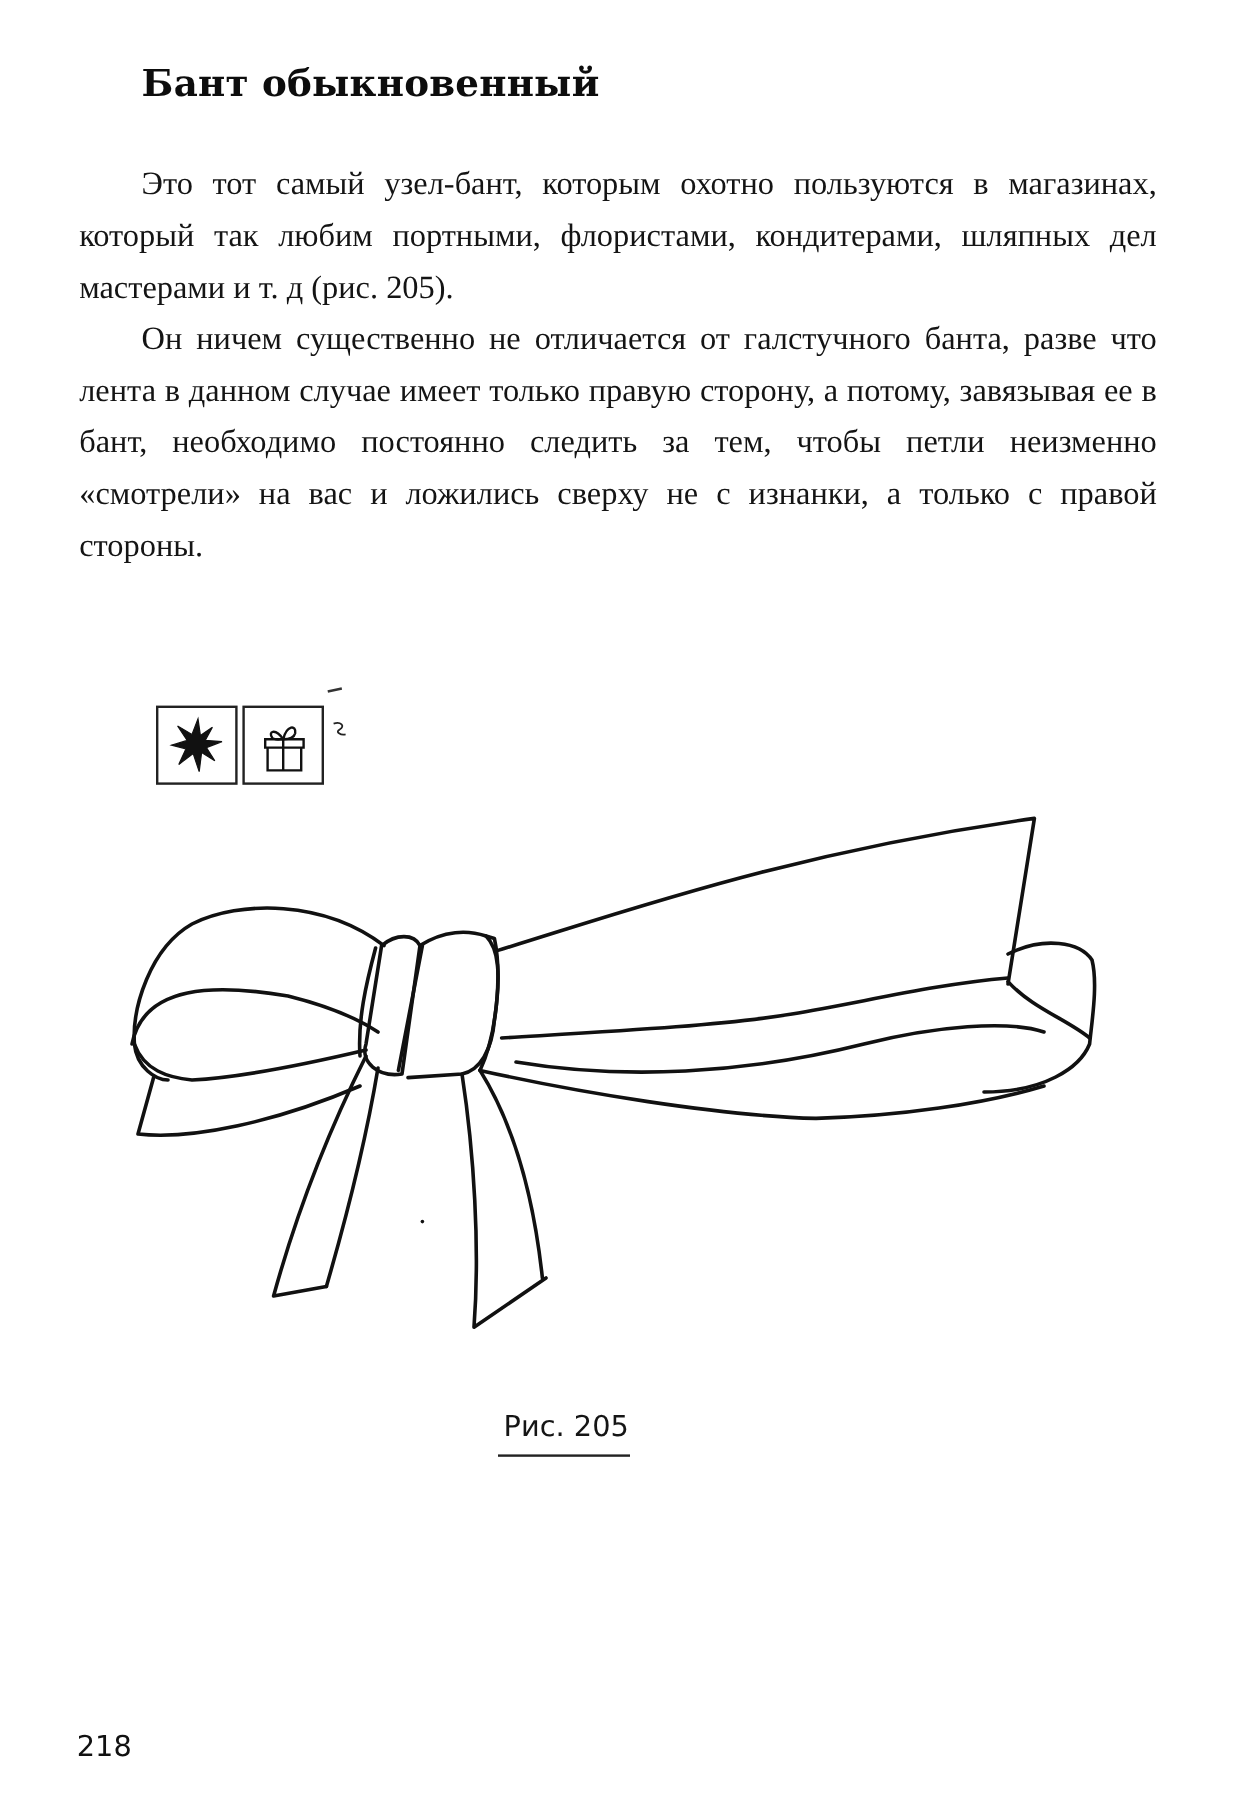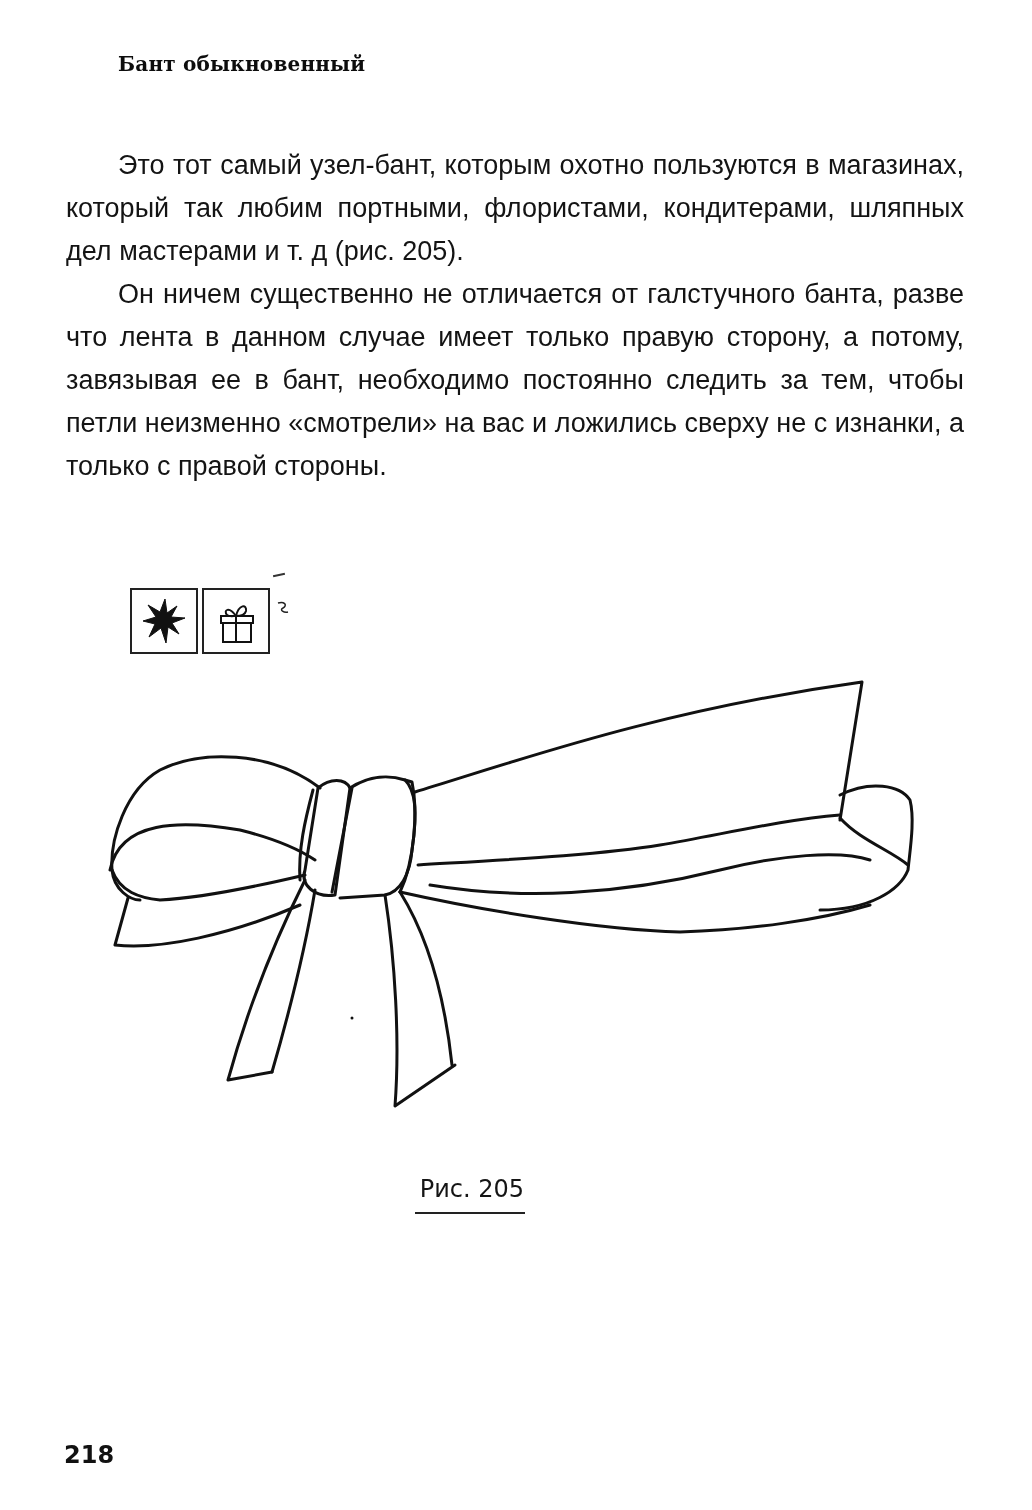--- a/index.html
+++ b/index.html
@@ -1,45 +1,45 @@
 <!DOCTYPE html>
 <html><head>
   <meta charset="utf-8">
   <style>
     html, body { margin: 0; padding: 0; background: #ffffff; }
     body { width: 1032px; height: 1510px; position: relative; overflow: hidden; color: #111; }
     .page { position: absolute; inset: 0; }
     .title {
       position: absolute; left: 118px; top: 52px;
-      font-family: "DejaVu Serif", serif; font-weight: bold; font-size: 20px;
+      font-family: "DejaVu Serif", serif; font-weight: bold; font-size: 31px;
       letter-spacing: 0.2px; color: #0d0d0d;
     }
     .body-text {
-      position: absolute; left: 66px; top: 144px; width: 898px;
-      font-family: Liberation Sans, sans-serif; font-size: 27px; line-height: 43px;
+      position: absolute; left: 66px; top: 132px; width: 898px;
+      font-family: Liberation Serif, serif; font-size: 27px; line-height: 43px;
       color: #141414;
     }
     .body-text p { margin: 0; text-align: justify; text-indent: 52px; }
     .body-text p + p { margin-top: 0; }
     .icons { position: absolute; left: 130px; top: 588px; display: flex; gap: 4px; }
     .icon-box {
       width: 68px; height: 66px; border: 2px solid #222; box-sizing: border-box;
       display: flex; align-items: center; justify-content: center; background: #fff;
     }
     .stray-mark { position: absolute; left: 273px; top: 574px; width: 12px; height: 2px; background: #333; transform: rotate(-12deg); }
     .stray-knot { position: absolute; left: 276px; top: 600px; }
     .figure { position: absolute; left: 100px; top: 670px; }
     .caption {
       position: absolute; left: 414px; top: 1175px; width: 110px; text-align: right;
       font-family: "DejaVu Sans", sans-serif; font-size: 24px; color: #151515;
     }
     .caption-rule { position: absolute; left: 415px; top: 1212px; width: 110px; height: 2px; background: #222; }
     .page-number {
       position: absolute; left: 64px; top: 1441px;
-      font-family: "DejaVu Sans", sans-serif; font-size: 24px; color: #111; font-weight: bold;
+      font-family: "DejaVu Sans", sans-serif; font-size: 24px; color: #111;
     }
   </style>
 </head>
 <body>
 
 <div class="page">
 
   <div class="title">Бант обыкновенный</div>
 
   <div class="body-text">

